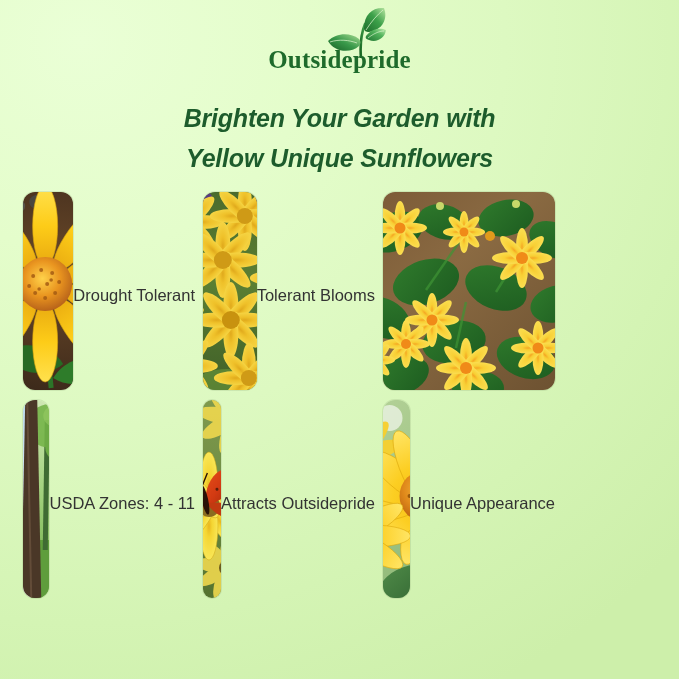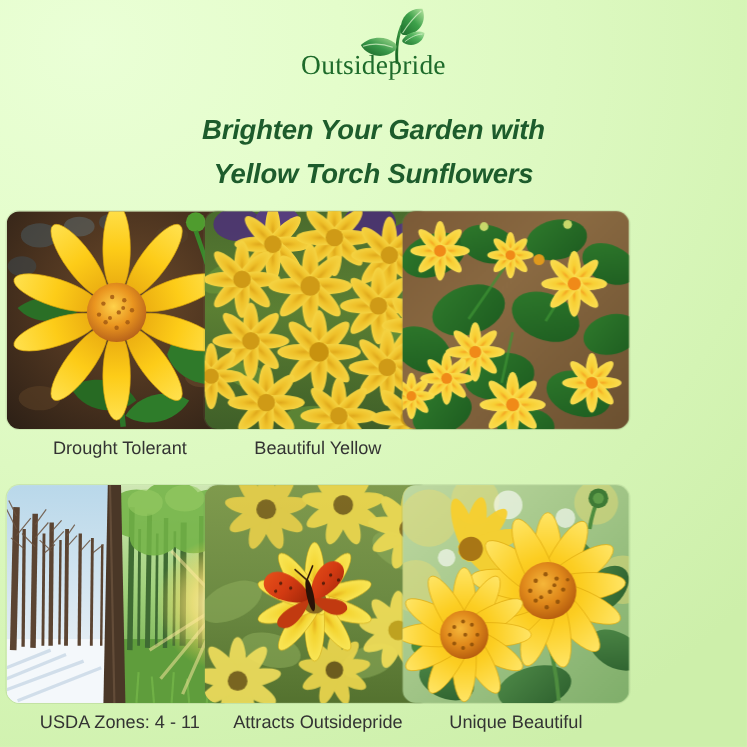--- a/index.html
+++ b/index.html
@@ -11,21 +11,21 @@
   #infographic{
     position:relative;width:679px;height:679px;
     background:
       radial-gradient(120% 110% at 12% 6%, #eaffd6 0%, #e4fdcb 28%, #ddf9c1 52%, #d4f4b4 78%, #cdefaa 100%);
     box-sizing:border-box;
     overflow:hidden;
   }
 
   
   .logo-block{position:absolute;left:0;right:0;top:6px;height:84px;
-    display:flex;flex-direction:column;align-items:center;justify-content:flex-start;}
+    display:flex;flex-direction:column;align-items:center;justify-content:flex-start;font-weight:bold;}
   .logo-mark{width:86px;height:52px;display:block;margin-left:34px;}
   .logo-word{
     font-family:"Liberation Serif", serif;
     font-size:25px;color:#1e6b2b;letter-spacing:.2px;
     margin-top:-11px;line-height:1;
   }
 
   
   .headline{
     position:absolute;left:0;right:0;top:98px;
@@ -36,22 +36,22 @@
     color:#1d5c2c;
     letter-spacing:-0.2px;
   }
   .headline .l2{display:block;}
 
   
   .grid{
     position:absolute;left:23px;top:192px;width:634px;
   }
   .grid-row{display:flex;gap:8px;}
-  .grid-row + .grid-row{margin-top:22px;}
-  .cell{width:172px;display:flex;flex-direction:column;align-items:center;}
+  .grid-row + .grid-row{margin-top:10px;}
+  .cell{width:172px;display:flex;flex-direction:row;align-items:center;}
   .thumb{
     width:206px;height:198px;border-radius:12px;overflow:hidden;
     position:relative;box-shadow:0 0 0 1px rgba(120,150,100,.18);
   }
   .thumb svg{display:block;width:100%;height:100%;}
   .caption{
     margin-top:7px;height:22px;line-height:22px;
     font-size:16.5px;color:#333333;
     font-family:"Liberation Sans", sans-serif;
     white-space:nowrap;
@@ -95,21 +95,21 @@
       <path d="M54 32 C59 28 65 25 70 25" stroke="#e2f7d4" stroke-width=".9" fill="none" opacity=".7"></path>
 
       <path d="M45 33 C36 26 22 27 14 35 C20 46 36 48 45 40 C47 38 47 35 45 33 Z" fill="url(#lfB)"></path>
       <path d="M43 37 C35 34 25 33 16 36" stroke="#d8f2c8" stroke-width="1" fill="none" opacity=".75"></path>
     </svg>
     <div class="logo-word">Outsidepride</div>
   </div>
 
   <div class="headline">
     <span class="l1">Brighten Your Garden with</span>
-    <span class="l2">Yellow Torch Sunflowers</span>
+    <span class="l2">Yellow Unique Sunflowers</span>
   </div>
 
   <div class="grid">
 
     <div class="grid-row">
 
       <div class="cell">
         <div class="thumb">
           <svg viewBox="0 0 206 198" preserveAspectRatio="xMidYMid slice">
             <defs>
@@ -392,21 +392,21 @@
                     <ellipse rx="6" ry="19" cy="-11" transform="rotate(180)"></ellipse>
                     <ellipse rx="6" ry="19" cy="-11" transform="rotate(225)"></ellipse>
                     <ellipse rx="6" ry="19" cy="-11" transform="rotate(270)"></ellipse>
                     <ellipse rx="6" ry="19" cy="-11" transform="rotate(315)"></ellipse>
                   </g>
                   <circle r="7" fill="#cf9a16"></circle>
                 </g>
             </g>
           </svg>
         </div>
-        <div class="caption">Beautiful Yellow</div>
+        <div class="caption">Tolerant Blooms</div>
       </div>
 
       <div class="cell">
         <div class="thumb">
           <svg viewBox="0 0 206 198" preserveAspectRatio="xMidYMid slice">
             <defs>
               <linearGradient id="bgC" x1="0" y1="0" x2="1" y2="1">
                 <stop offset="0" stop-color="#7b5a37"></stop>
                   <stop offset=".4" stop-color="#8a6a42"></stop>
                   <stop offset="1" stop-color="#6b5030"></stop>
@@ -945,18 +945,18 @@
                 <circle cx="12" cy="0" r="1.8"></circle>
                   <circle cx="7" cy="9" r="1.8"></circle>
                   <circle cx="-1" cy="12" r="1.8"></circle>
                 <circle cx="-9" cy="8" r="1.8"></circle>
                   <circle cx="-13" cy="0" r="1.8"></circle>
                   <circle cx="1" cy="0" r="1.8"></circle>
               </g>
             </g>
           </svg>
         </div>
-        <div class="caption">Unique Beautiful</div>
+        <div class="caption">Unique Appearance</div>
       </div>
 
     </div>
   </div>
 </div>
 
 </body></html>

